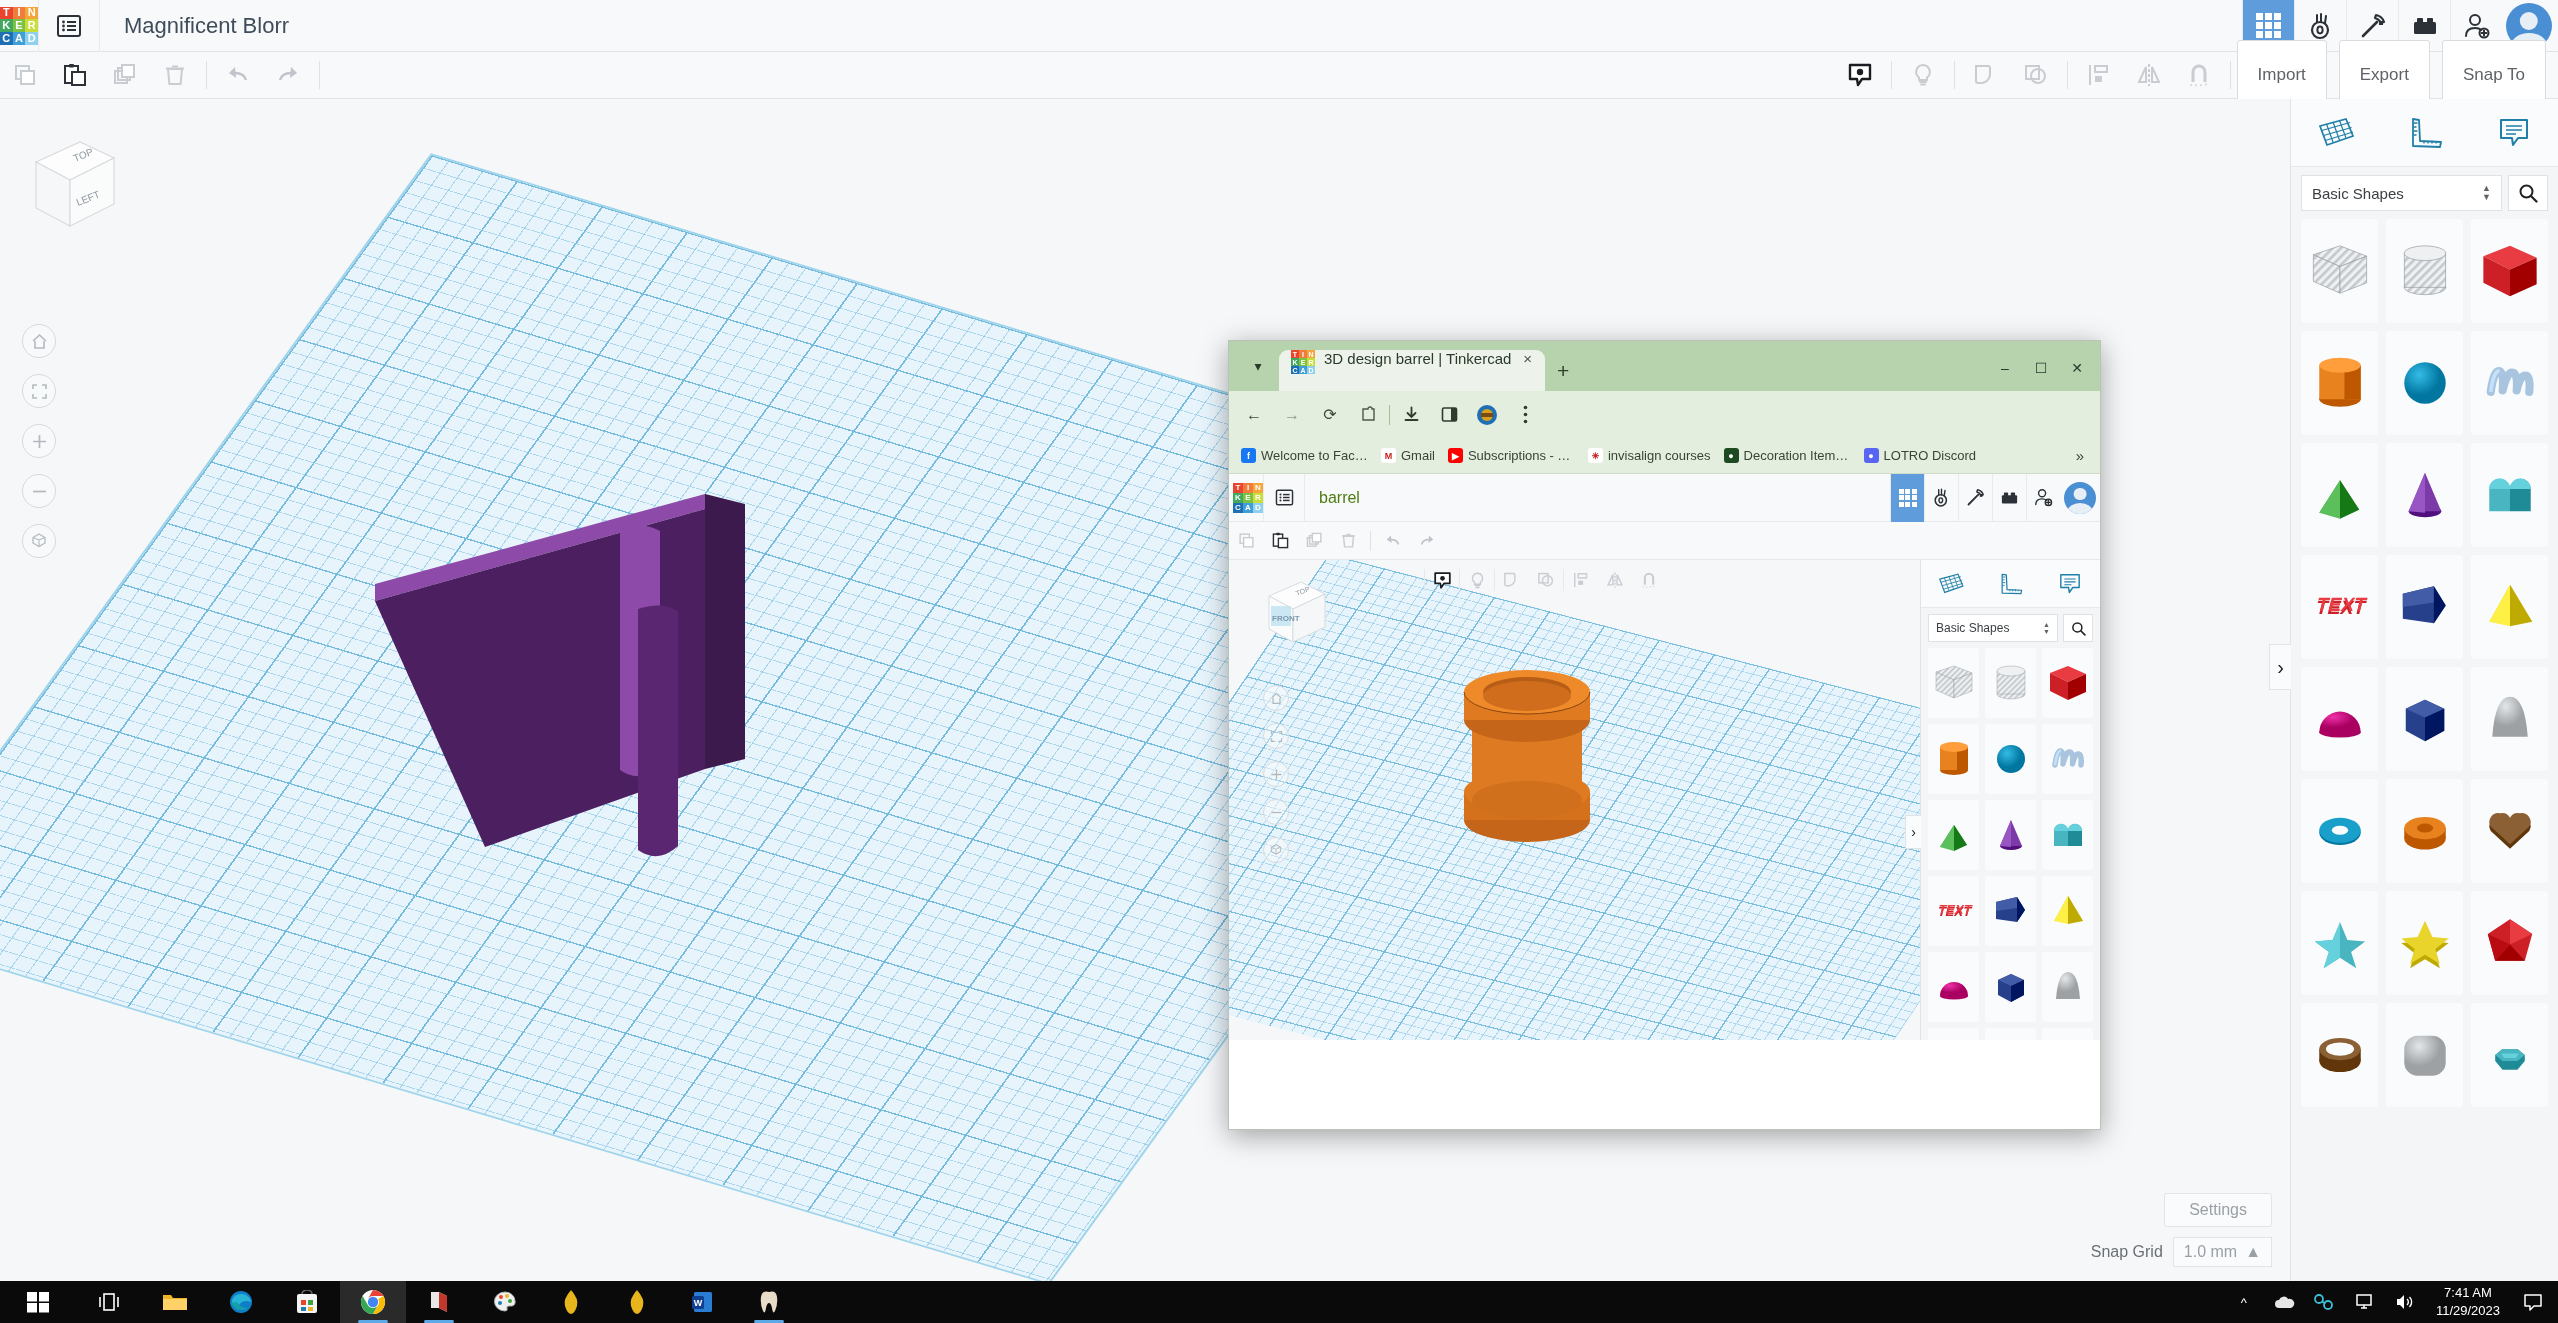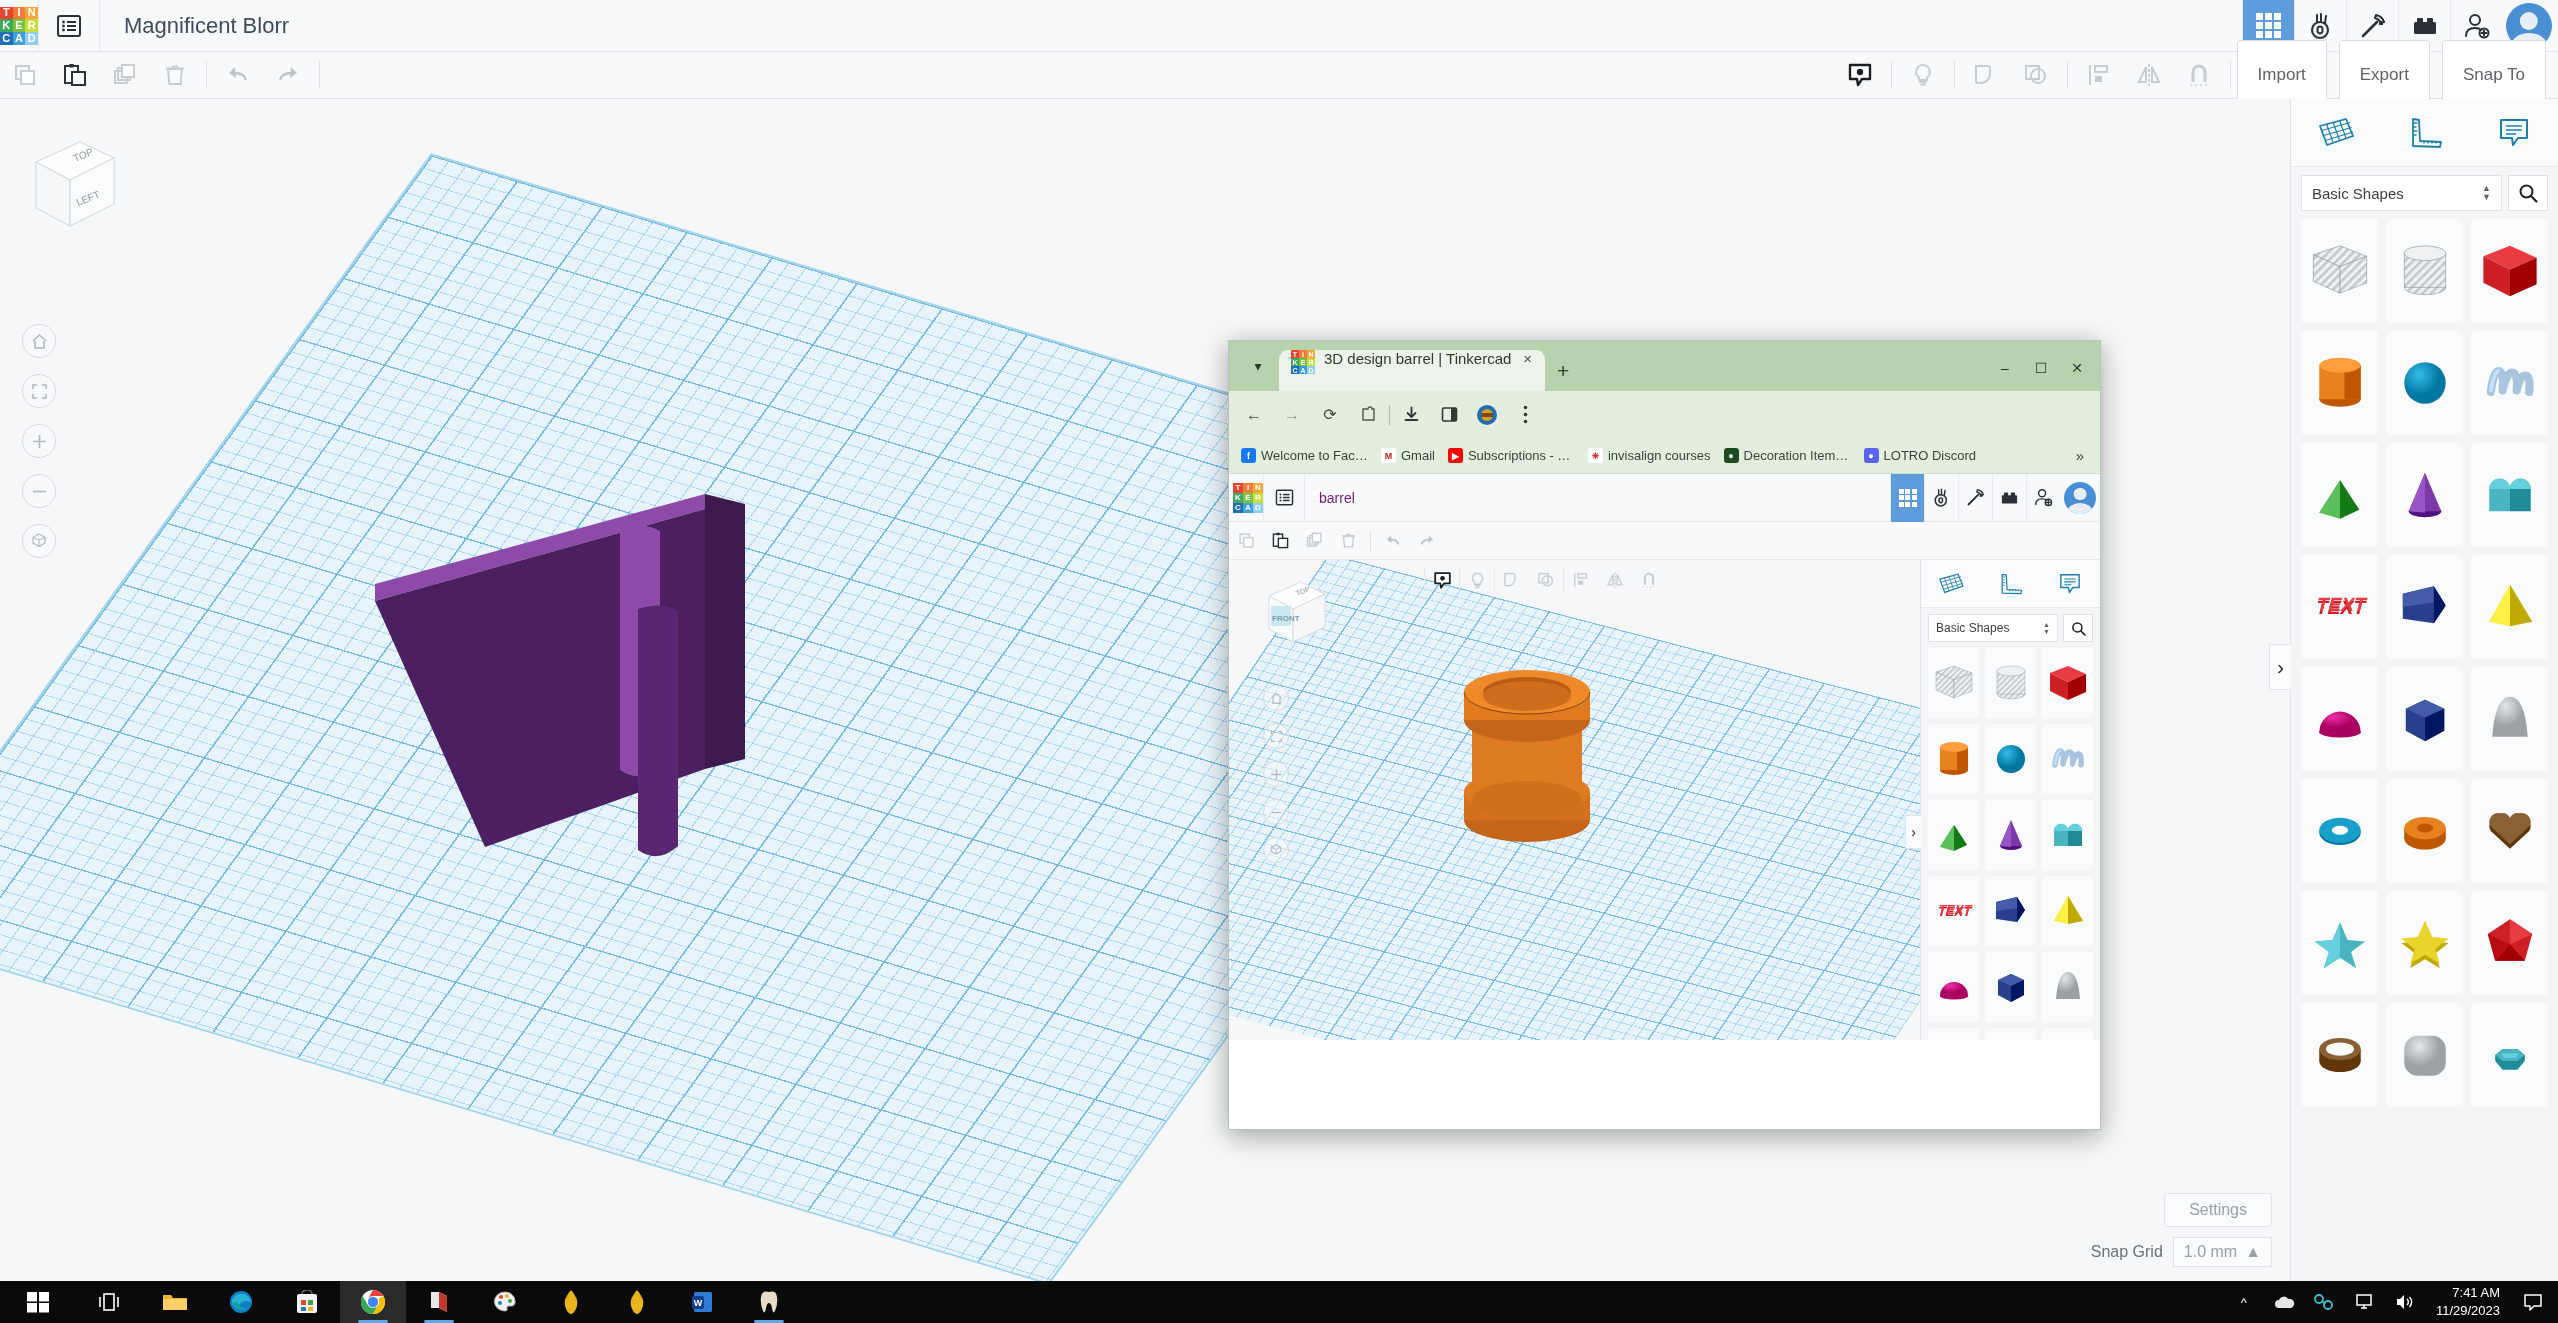--- a/index.html
+++ b/index.html
@@ -129,21 +129,21 @@
   .bm span { white-space:nowrap; overflow:hidden; text-overflow:ellipsis; }
   .bmico { width:15px; height:15px; border-radius:3px; flex:none; display:flex;
            align-items:center; justify-content:center; font-size:9px; color:#fff; font-weight:bold; }
 
   
   #inner-app { position:relative; background:#fff; height:643px; overflow:hidden; }
   #in-topbar { height:48px; background:#f8f9fa; display:flex; align-items:center;
                border-bottom:1px solid #e6e8ea; }
   .in-menu { width:42px; height:48px; display:flex; align-items:center; justify-content:center;
              border-left:1px solid #e8eaed; border-right:1px solid #e8eaed; }
-  .in-title { font-size:14px; color:#701a75; margin-left:14px; }
+  .in-title { font-size:16px; color:#4d7c0f; margin-left:14px; }
   .in-tool { width:34px; height:48px; display:flex; align-items:center; justify-content:center;
              border-left:1px solid #e8eaed; }
   .in-tool.active { background:#5e9cdb; }
   .in-avatar { width:32px; height:32px; border-radius:50%; background:#4a8fd4; margin:0 4px;
                position:relative; overflow:hidden; }
   .in-avatar::before { content:""; position:absolute; left:50%; top:19%; transform:translateX(-50%);
                width:40%; height:40%; border-radius:50%; background:#e8eef6; }
   .in-avatar::after { content:""; position:absolute; left:50%; bottom:-22%; transform:translateX(-50%);
                width:78%; height:56%; border-radius:50%; background:#e8eef6; }
   #in-toolbar2 { height:38px; background:#f8f9fa; border-bottom:1px solid #e6e8ea;
@@ -196,21 +196,21 @@
                gap:14px; padding-left:26px; position:relative; overflow:hidden; }
   #searchbox .sbtxt { font-size:17px; color:#1a1a1a; }
   #search-thumb { position:absolute; right:0; top:0; width:190px; height:42px;
                   background:linear-gradient(180deg,#cfe3a6 0%,#a8c97e 45%,#7fa85c 100%); }
   .tb-ico { width:66px; height:42px; display:flex; align-items:center; justify-content:center; position:relative; }
   .tb-ico.running::after { content:""; position:absolute; left:18px; right:18px; bottom:0; height:3px;
                            background:#5da9e8; border-radius:2px; }
   .tb-ico.active { background:#2a2a2a; }
   #tray { margin-left:auto; display:flex; align-items:center; gap:0; height:42px; padding-right:4px; }
   .tray-ico { width:40px; height:42px; display:flex; align-items:center; justify-content:center; color:#fff; }
-  #clock { color:#fff; font-size:13px; line-height:1.35; text-align:right; padding:0 12px; }
+  #clock { color:#fff; font-size:13px; line-height:1.35; text-align:center; padding:0 12px; }
   #notif { width:42px; height:42px; display:flex; align-items:center; justify-content:center; color:#fff; }
 </style>
 </head>
 <body>
 
 <div id="appbar">
   <div class="left">
     <div class="tclogo">
       <span>T</span>
       <span>I</span>

